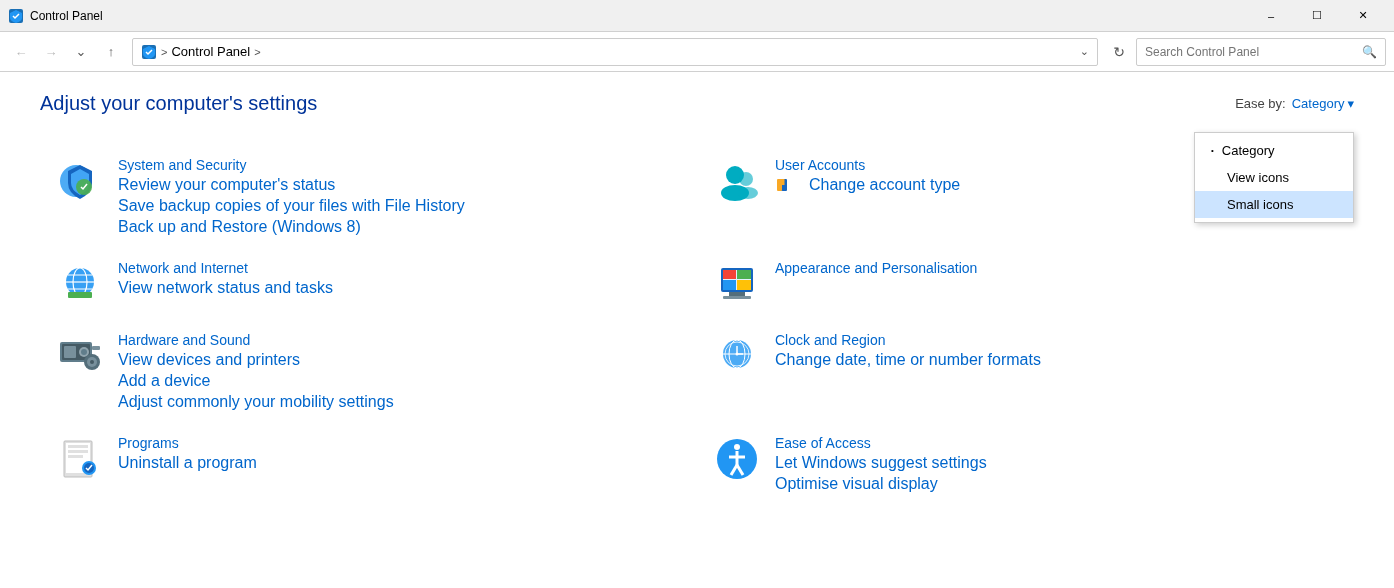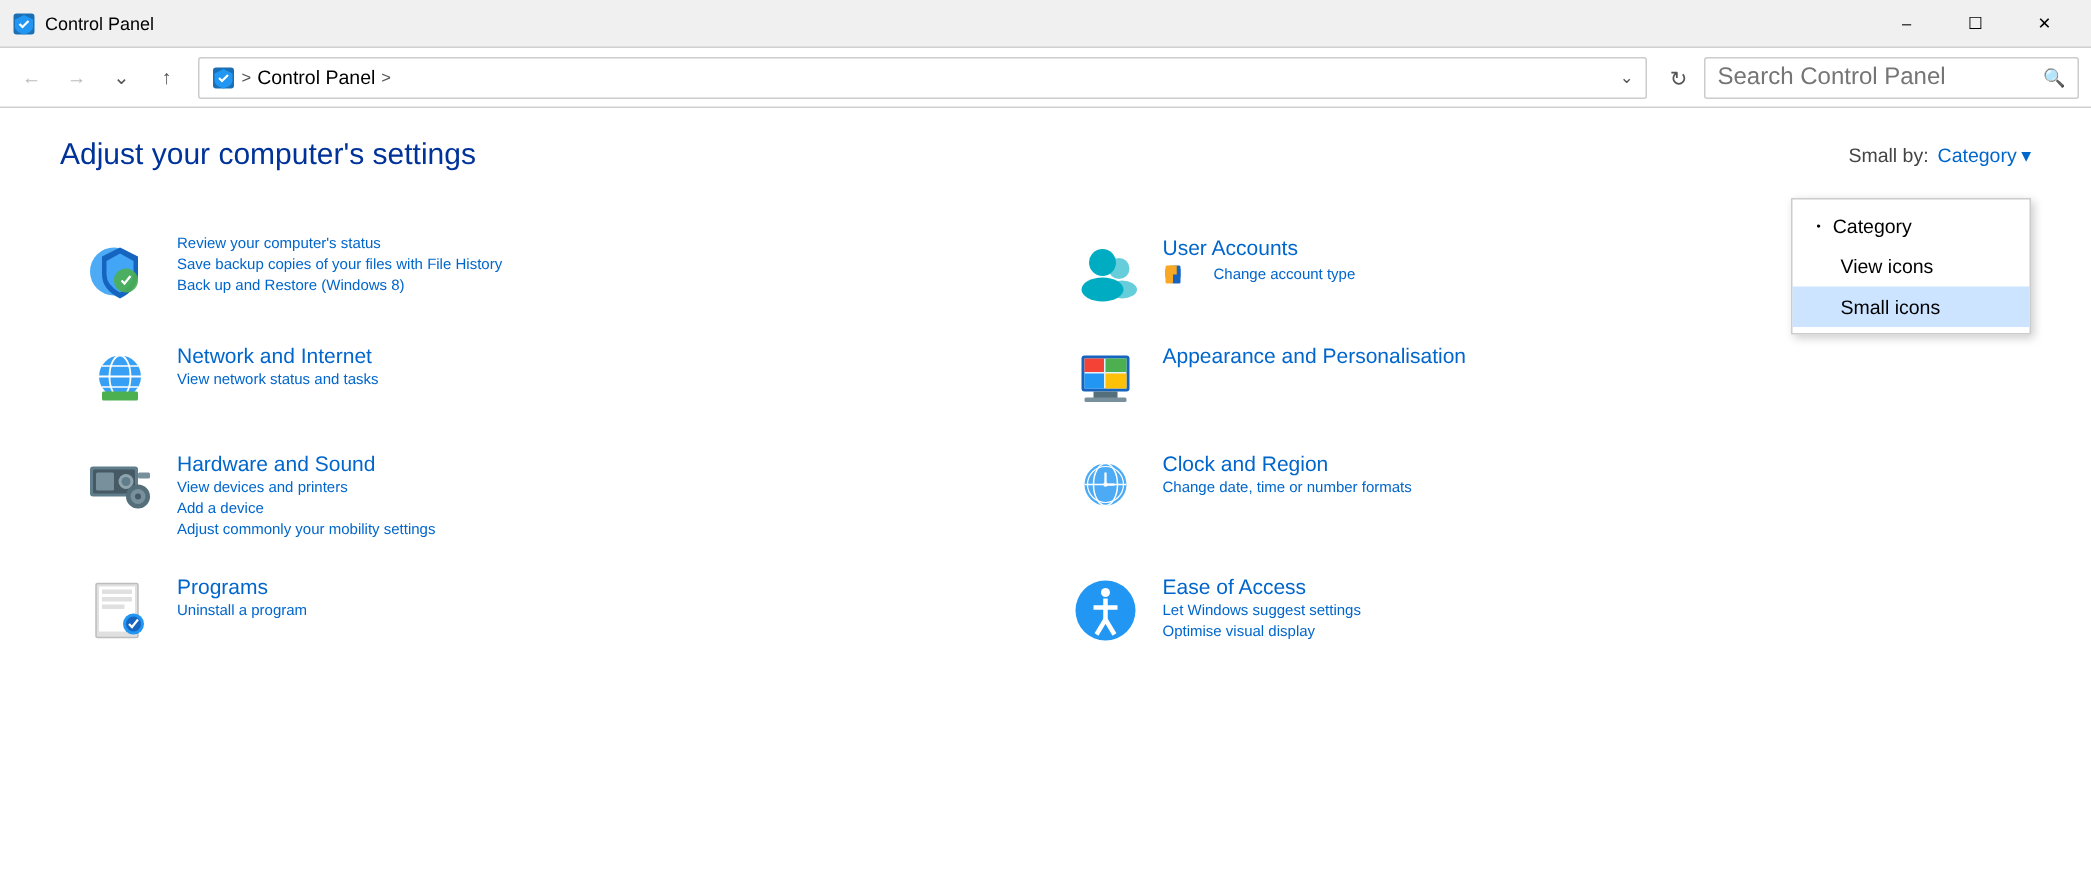--- a/index.html
+++ b/index.html
@@ -117,21 +117,21 @@
       background: #fff;
       display: flex;
       align-items: center;
       padding: 0 8px;
       border-radius: 2px;
     }
     .search-input {
       flex: 1;
       border: none;
       outline: none;
-      font-size: 16px;
+      font-size: 12px;
       color: #a21caf;
       font-family: 'Segoe UI', sans-serif;
       background: transparent;
     }
     .search-icon-btn {
       color: #888;
       font-size: 12px;
       cursor: pointer;
     }
 
@@ -200,21 +200,21 @@
       flex-direction: column;
       gap: 3px;
     }
     .category-title {
       font-size: 14px;
       color: #0066cc;
       cursor: pointer;
       text-decoration: none;
     }
     .category-link {
-      font-size: 10px;
+      font-size: 16px;
       color: #0066cc;
       cursor: pointer;
       text-decoration: none;
     }
 
     
     .dropdown-overlay {
       position: absolute;
       top: 60px;
       right: 40px;
@@ -284,21 +284,21 @@
     <input class="search-input" type="text" placeholder="Search Control Panel" style="">
     <span class="search-icon-btn">🔍</span>
   </div>
 </div>
 
 <div class="main-content">
 
   <div class="page-header">
     <h1 class="page-title">Adjust your computer's settings</h1>
     <div class="view-by">
-      <span class="view-by-label">Small by:</span>
+      <span class="view-by-label">Ease by:</span>
       <button class="view-by-dropdown">
         <span>Category</span>
         <span>▾</span>
       </button>
     </div>
   </div>
 
   <div class="dropdown-overlay">
     <div class="dropdown-item selected">
       <span class="bullet">•</span>
@@ -320,20 +320,21 @@
       <div class="category-icon">
         <svg width="48" height="48" viewBox="0 0 48 48">
           <circle cx="20" cy="24" r="16" fill="#2196f3" opacity="0.8"></circle>
           <path d="M24 8 L36 14 L36 26 Q36 36 24 42 Q12 36 12 26 L12 14 Z" fill="#1565c0"></path>
           <path d="M24 12 L33 17 L33 26 Q33 33 24 38 Q15 33 15 26 L15 17 Z" fill="#42a5f5"></path>
           <circle cx="28" cy="30" r="8" fill="#4caf50" opacity="0.9"></circle>
           <path d="M25 30 L27 32 L31 27" stroke="#fff" stroke-width="1.5" fill="none"></path>
         </svg>
       </div>
       <div class="category-info">
+        <a class="category-title">System and Security</a>
         <a class="category-link">Review your computer's status</a>
         <a class="category-link">Save backup copies of your files with File History</a>
         <a class="category-link">Back up and Restore (Windows 8)</a>
       </div>
     </div>
 
     <div class="category-section">
       <div class="category-icon">
         <svg width="48" height="48" viewBox="0 0 48 48">
           <circle cx="22" cy="18" r="9" fill="#00acc1"></circle>

